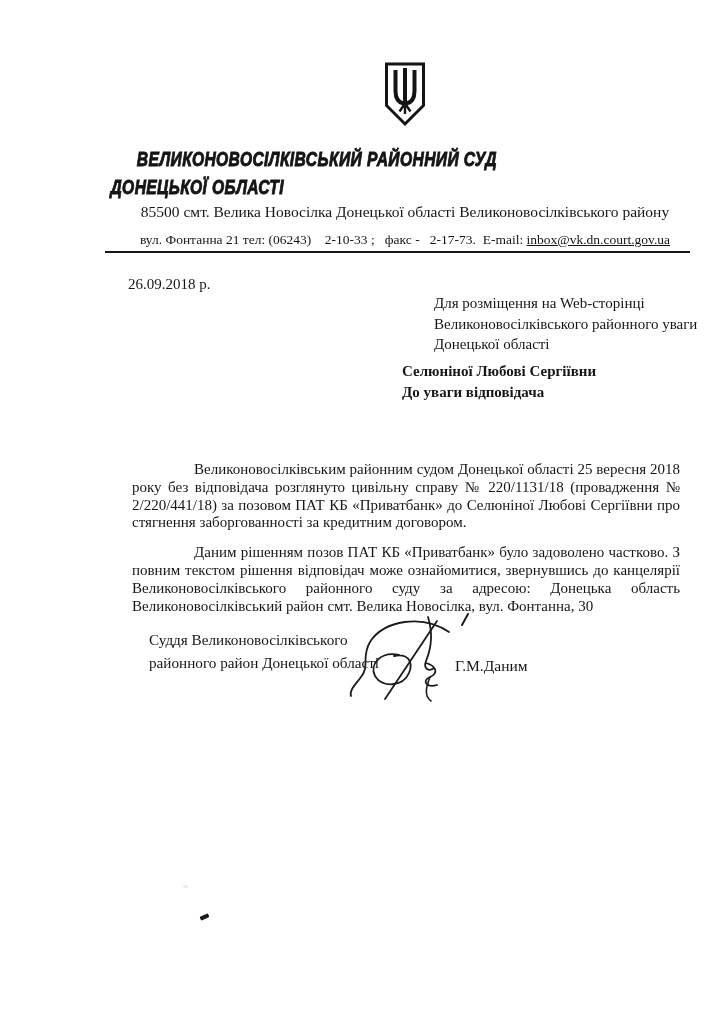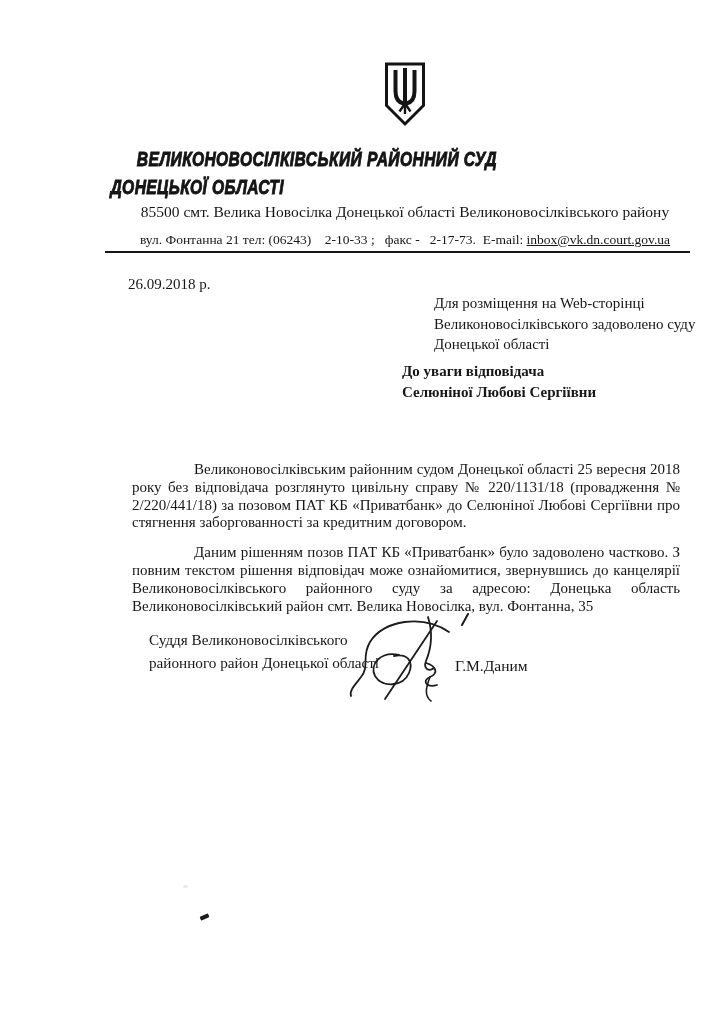--- a/index.html
+++ b/index.html
@@ -57,32 +57,32 @@
   </div>
 
   <div class="addr">85500 смт. Велика Новосілка Донецької області Великоновосілківського району</div>
   <div class="contact"><span>вул. Фонтанна 21 тел: (06243)    2-10-33 ;   факс -   2-17-73.  E-mail: </span><span class="email">inbox@vk.dn.court.gov.ua</span></div>
   <div class="rule"></div>
 
   <div class="date">26.09.2018 р.</div>
 
   <div class="recipient">
     <div>Для розміщення на Web-сторінці</div>
-    <div>Великоновосілківського задоволено суду</div>
+    <div>Великоновосілківського районного уваги</div>
     <div>Донецької області</div>
   </div>
 
   <div class="attention">
+    <div>Селюніної Любові Сергіївни</div>
     <div>До уваги відповідача</div>
-    <div>Селюніної Любові Сергіївни</div>
   </div>
 
   <div class="body-text">
     <p>Великоновосілківським районним судом Донецької області 25 вересня 2018 року без відповідача розглянуто цивільну справу № 220/1131/18 (провадження № 2/220/441/18) за позовом ПАТ КБ «Приватбанк» до Селюніної Любові Сергіївни про стягнення заборгованності за кредитним договором.</p>
-    <p>Даним рішенням позов ПАТ КБ «Приватбанк» було задоволено частково. З повним текстом рішення відповідач може ознайомитися, звернувшись до канцелярії Великоновосілківського районного суду за адресою: Донецька область Великоновосілківський район смт. Велика Новосілка, вул. Фонтанна, 35</p>
+    <p>Даним рішенням позов ПАТ КБ «Приватбанк» було задоволено частково. З повним текстом рішення відповідач може ознайомитися, звернувшись до канцелярії Великоновосілківського районного суду за адресою: Донецька область Великоновосілківський район смт. Велика Новосілка, вул. Фонтанна, 30</p>
   </div>
 
   <div class="sig-title">
     <div>Суддя Великоновосілківського</div>
     <div>районного район Донецької області</div>
   </div>
 
   <svg class="signature-svg" viewBox="0 0 134 96" fill="none" stroke="#1c1c1c" stroke-linecap="round">
     <path d="M108 21 C82 3 42 9 29 31 C20 46 29 55 20 66 C15 73 8 79 10 85" stroke-width="1.8"></path>
     <path d="M58 44 C40 40 28 53 34 65 C41 77 62 76 68 62 C73 50 66 42 53 45" stroke-width="1.8"></path>

